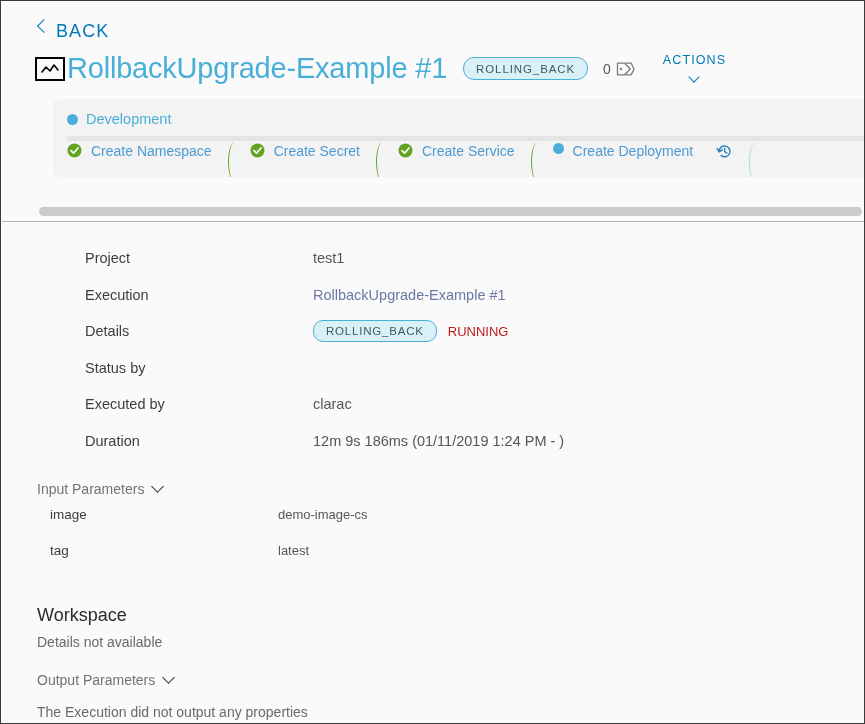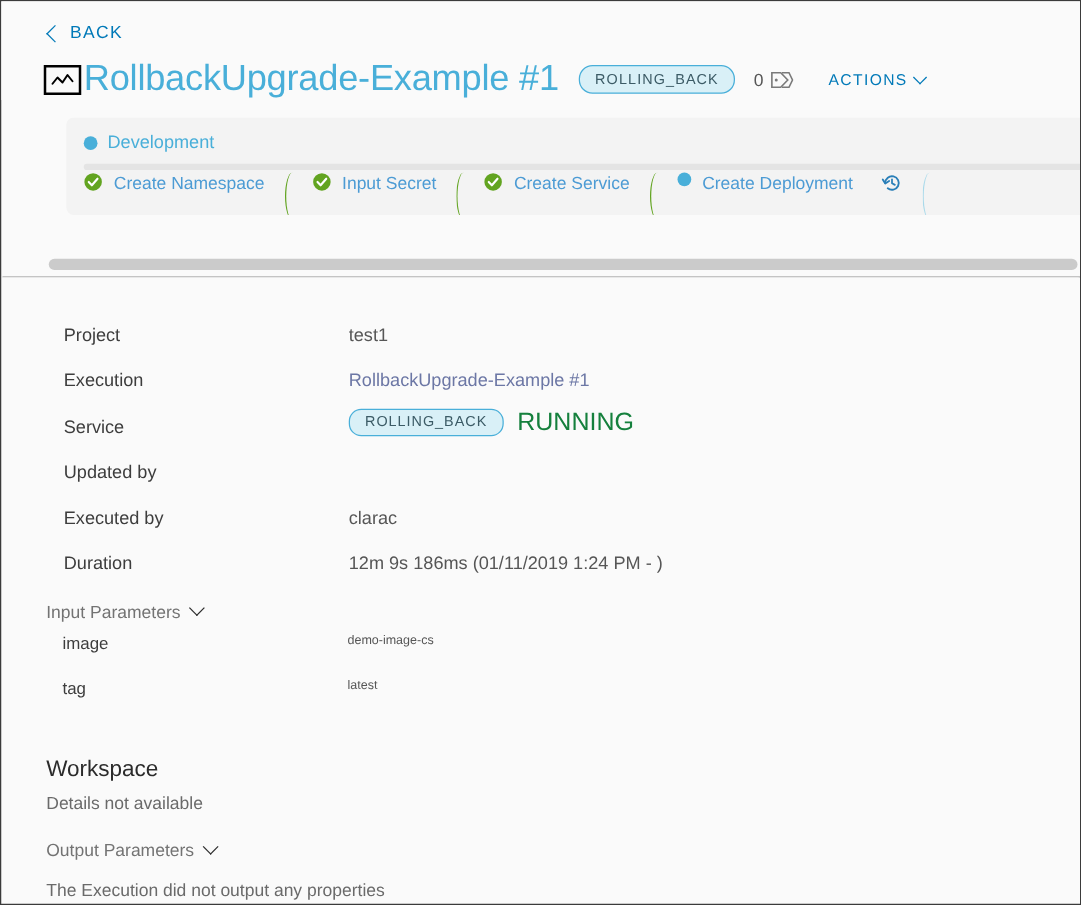--- a/index.html
+++ b/index.html
@@ -24,24 +24,24 @@
   
   .header {
     background: #fafafa;
     padding: 0;
   }
   .back-row {
     padding: 16px 0 0 38px;
   }
   .back-link {
     display: inline-flex;
-    align-items: flex-end;
+    align-items: flex-start;
     gap: 7px;
     color: #0079b8;
-    font-size: 14px;
+    font-size: 18px;
     letter-spacing: 1.1px;
     cursor: pointer;
     text-transform: uppercase;
   }
   .back-chevron {
     display: inline-block;
     width: 9px;
     height: 9px;
     border-left: 1.6px solid #0079b8;
     border-bottom: 1.6px solid #0079b8;
@@ -104,20 +104,21 @@
   .actions-btn {
     margin-left: 28px;
     display: inline-flex;
     align-items: center;
     gap: 6px;
     color: #0079b8;
     font-size: 12.5px;
     letter-spacing: 1.1px;
     cursor: pointer;
     text-transform: uppercase;
+    flex-direction: column;
   }
   .caret-down {
     display: inline-block;
     width: 7px;
     height: 7px;
     border-right: 1.6px solid #0079b8;
     border-bottom: 1.6px solid #0079b8;
     transform: rotate(45deg);
     margin-bottom: 4px;
   }
@@ -226,23 +227,24 @@
     top: 221px;
     left: 1px;
     right: 1px;
     bottom: 1px;
     background: #fafafa;
     padding: 18px 0 0 0;
     overflow: hidden;
   }
   .kv {
     display: flex;
-    align-items: flex-end;
+    align-items: center;
     height: 36.5px;
     padding-left: 49px;
+    margin-left: 34px;
   }
   .kv .k {
     width: 228px;
     flex: none;
     color: #3d3d3d;
     font-size: 14.5px;
   }
   .kv .v {
     color: #565656;
     font-size: 14.5px;
@@ -257,21 +259,21 @@
     justify-content: center;
     height: 20px;
     padding: 0 12px;
     border: 1px solid #49afd9;
     border-radius: 10px;
     background: #d9f0f7;
     color: #3c5b66;
     font-size: 11.5px;
     letter-spacing: 0.8px;
   }
-  .status-text { color: #15803d; font-size: 20px; }
+  .status-text { color: #b91c1c; font-size: 13px; }
 
   .section-title {
     display: flex;
     align-items: center;
     gap: 9px;
     padding-left: 35px;
     margin-top: 22px;
     margin-bottom: 10px;
     cursor: pointer;
   }
@@ -294,21 +296,21 @@
     height: 36px;
     padding-left: 48px;
     align-items: flex-start;
   }
   .param-row .k {
     width: 228px;
     flex: none;
     color: #3d3d3d;
     font-size: 13.5px;
   }
-  .param-row .v { color: #565656; font-size: 10px; }
+  .param-row .v { color: #565656; font-size: 13px; }
   .plain-title {
     padding-left: 35px;
     font-size: 18px;
     color: #2b2b2b;
     margin-top: 26px;
   }
   .sub-note {
     padding-left: 35px;
     font-size: 14px;
     color: #6a6a6a;
@@ -373,21 +375,21 @@
         </div>
         <span class="sep" style="--sepc:#62a420"></span>
 
         <div class="task">
           <span class="check-icon">
             <svg width="15" height="15" viewBox="0 0 15 15">
               <circle cx="7.5" cy="7.5" r="7" fill="#62a420"></circle>
               <polyline points="4,7.6 6.5,10.2 11,5" fill="none" stroke="#fff" stroke-width="1.7" stroke-linecap="round" stroke-linejoin="round"></polyline>
             </svg>
           </span>
-          <span class="task-label">Input Secret</span>
+          <span class="task-label">Create Secret</span>
         </div>
         <span class="sep" style="--sepc:#62a420"></span>
 
         <div class="task">
           <span class="check-icon">
             <svg width="15" height="15" viewBox="0 0 15 15">
               <circle cx="7.5" cy="7.5" r="7" fill="#62a420"></circle>
               <polyline points="4,7.6 6.5,10.2 11,5" fill="none" stroke="#fff" stroke-width="1.7" stroke-linecap="round" stroke-linejoin="round"></polyline>
             </svg>
           </span>
@@ -422,31 +424,31 @@
       <div class="k">Project</div>
       <div class="v">test1</div>
     </div>
 
     <div class="kv">
       <div class="k">Execution</div>
       <div class="v link">RollbackUpgrade-Example #1</div>
     </div>
 
     <div class="kv">
-      <div class="k">Service</div>
+      <div class="k">Details</div>
       <div class="v">
         <span class="status-val">
           <span class="status-badge">ROLLING_BACK</span>
           <span class="status-text">RUNNING</span>
         </span>
       </div>
     </div>
 
     <div class="kv">
-      <div class="k">Updated by</div>
+      <div class="k">Status by</div>
       <div class="v"></div>
     </div>
 
     <div class="kv">
       <div class="k">Executed by</div>
       <div class="v">clarac</div>
     </div>
 
     <div class="kv">
       <div class="k">Duration</div>

